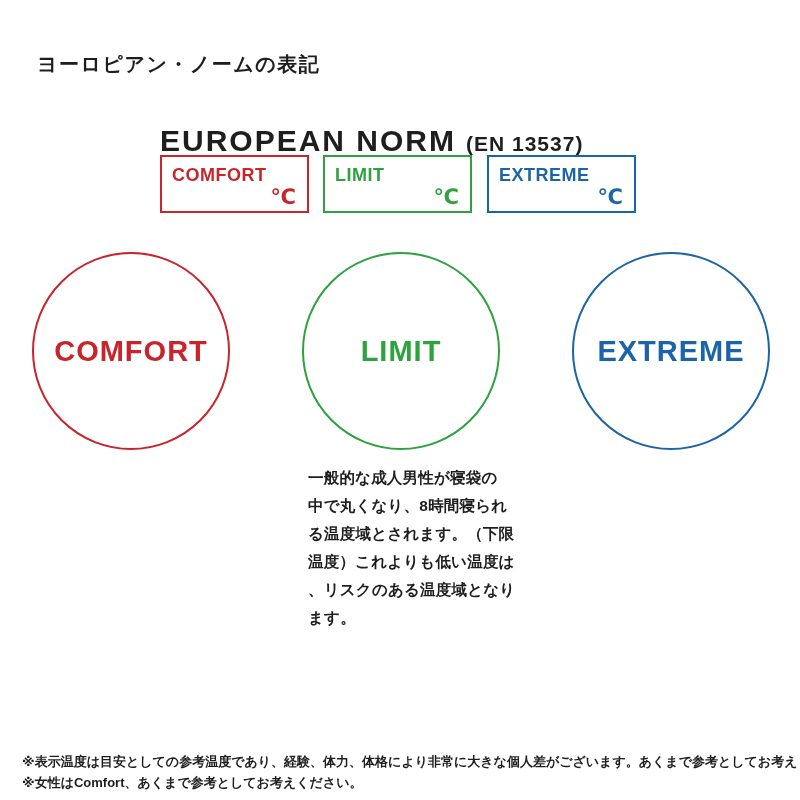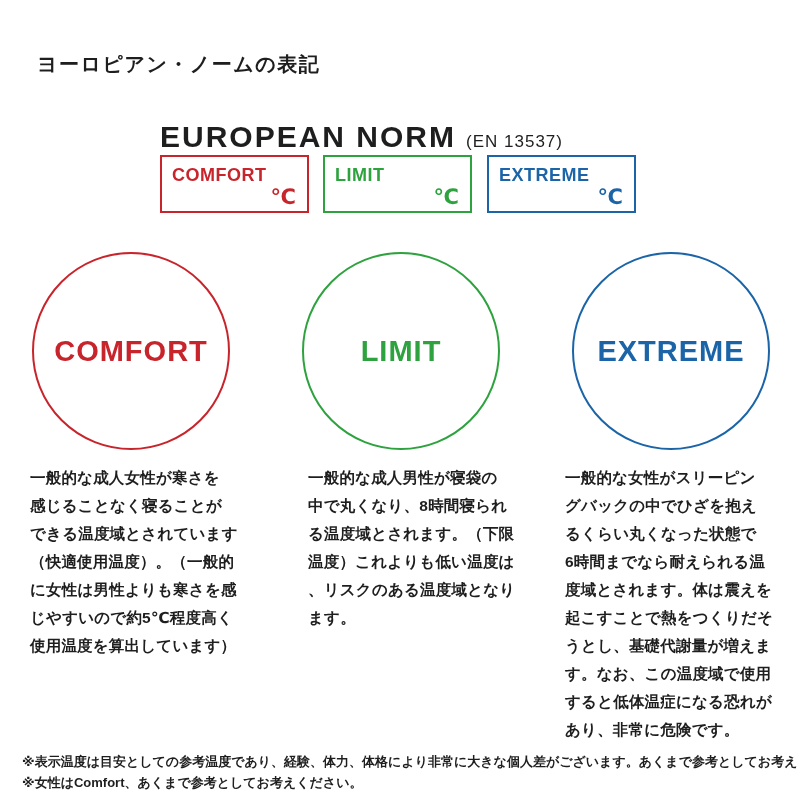--- a/index.html
+++ b/index.html
@@ -33,22 +33,22 @@
     align-items: baseline;
     gap: 10px;
     white-space: nowrap;
   }
   .heading-main {
     font-size: 30px;
     font-weight: 700;
     letter-spacing: 2px;
   }
   .heading-sub {
-    font-size: 17px;
-    font-weight: 400;
+    font-size: 21px;
+    font-weight: 700;
     letter-spacing: 1px;
     margin-top: 36px;
   }
   .temp-box {
     position: absolute;
     top: 155px;
     width: 145px;
     height: 54px;
     border: 2px solid;
     background: #ffffff;
@@ -147,42 +147,25 @@
   <div class="circle circle-comfort" style="color: rgb(200, 36, 43); border-color: rgb(200, 36, 43);">
     <span class="circle-label">COMFORT</span>
   </div>
   <div class="circle circle-limit" style="color: rgb(45, 162, 62); border-color: rgb(45, 162, 62);">
     <span class="circle-label">LIMIT</span>
   </div>
   <div class="circle circle-extreme" style="color: rgb(27, 100, 168); border-color: rgb(27, 100, 168);">
     <span class="circle-label">EXTREME</span>
   </div>
 
-  <p class="desc desc-comfort">一般的な成人女性が寒さを
-感じることなく寝ることが
-できる温度域とされています
-（快適使用温度）。（一般的
-に女性は男性よりも寒さを感
-じやすいので約5℃程度高く
-使用温度を算出しています）</p>
   <p class="desc desc-limit">一般的な成人男性が寝袋の
 中で丸くなり、8時間寝られ
 る温度域とされます。（下限
 温度）これよりも低い温度は
 、リスクのある温度域となり
 ます。</p>
-  <p class="desc desc-extreme">一般的な女性がスリーピン
-グバックの中でひざを抱え
-るくらい丸くなった状態で
-6時間までなら耐えられる温
-度域とされます。体は震えを
-起こすことで熱をつくりだそ
-うとし、基礎代謝量が増えま
-す。なお、この温度域で使用
-すると低体温症になる恐れが
-あり、非常に危険です。</p>
 
   <div class="footnotes">
     <p class="footnote">※表示温度は目安としての参考温度であり、経験、体力、体格により非常に大きな個人差がございます。あくまで参考としてお考えください。</p>
     <p class="footnote">※女性はComfort、あくまで参考としてお考えください。</p>
   </div>
 
 </div>
 
 </body></html>

